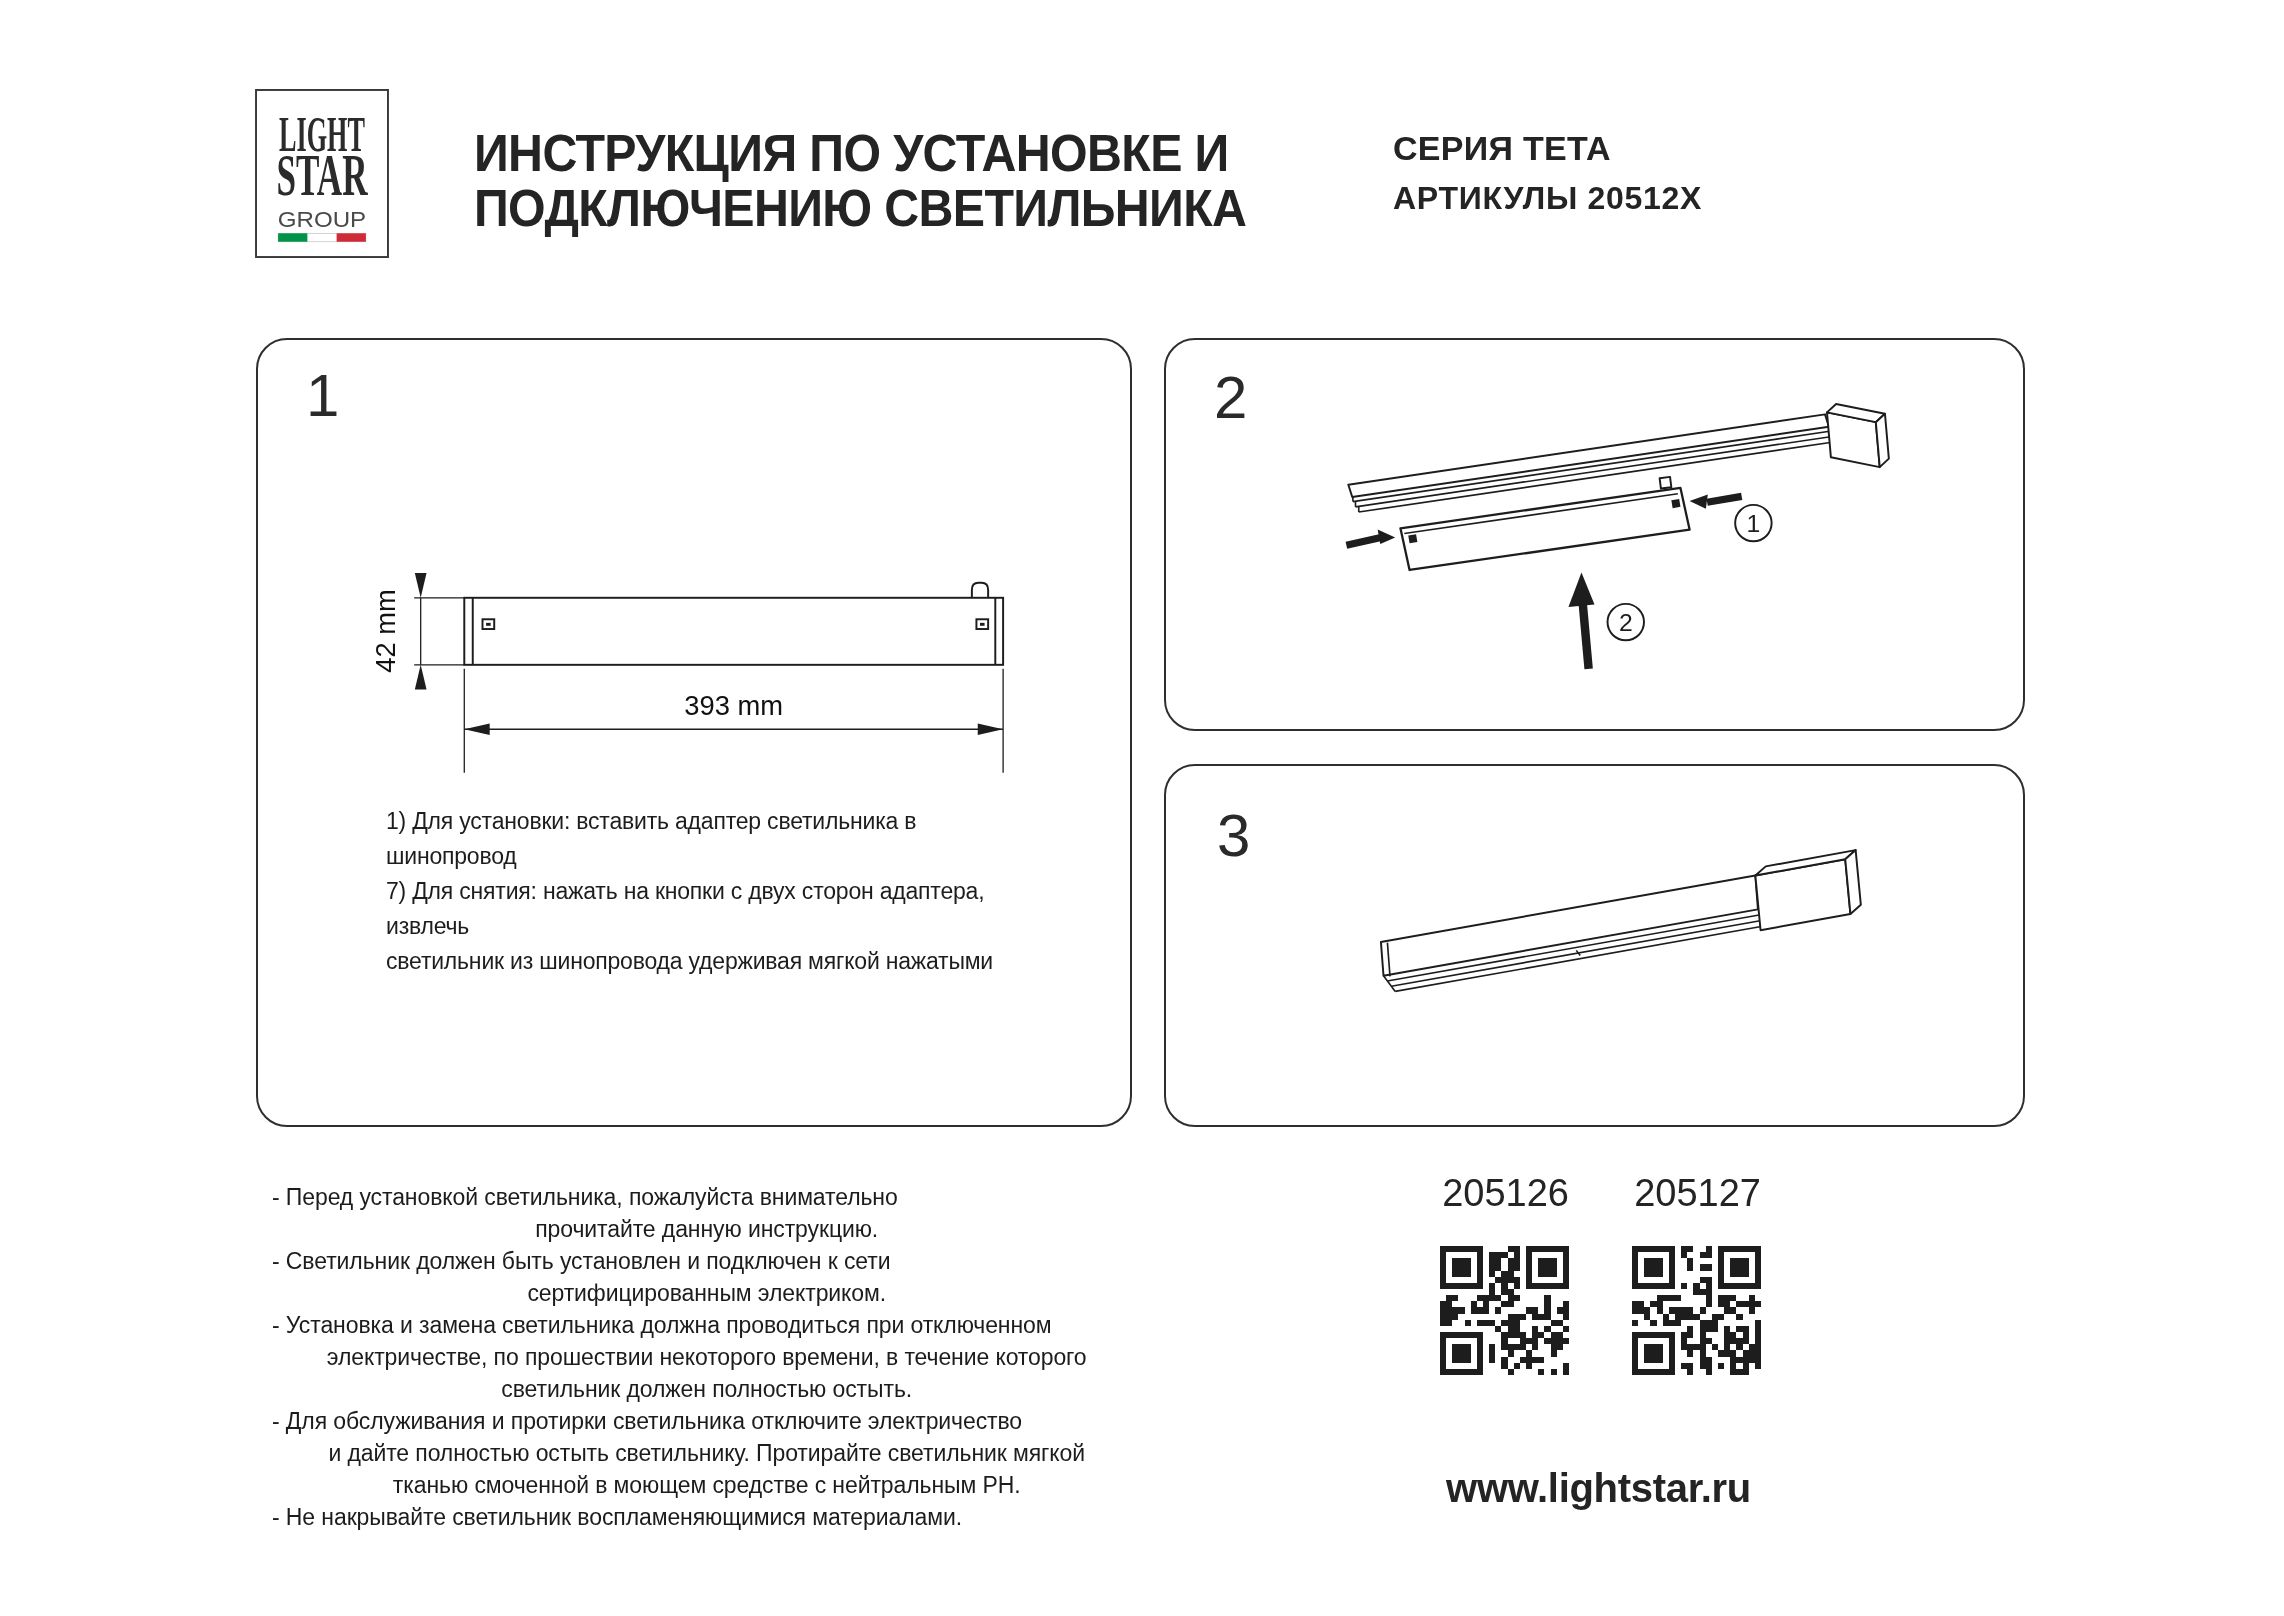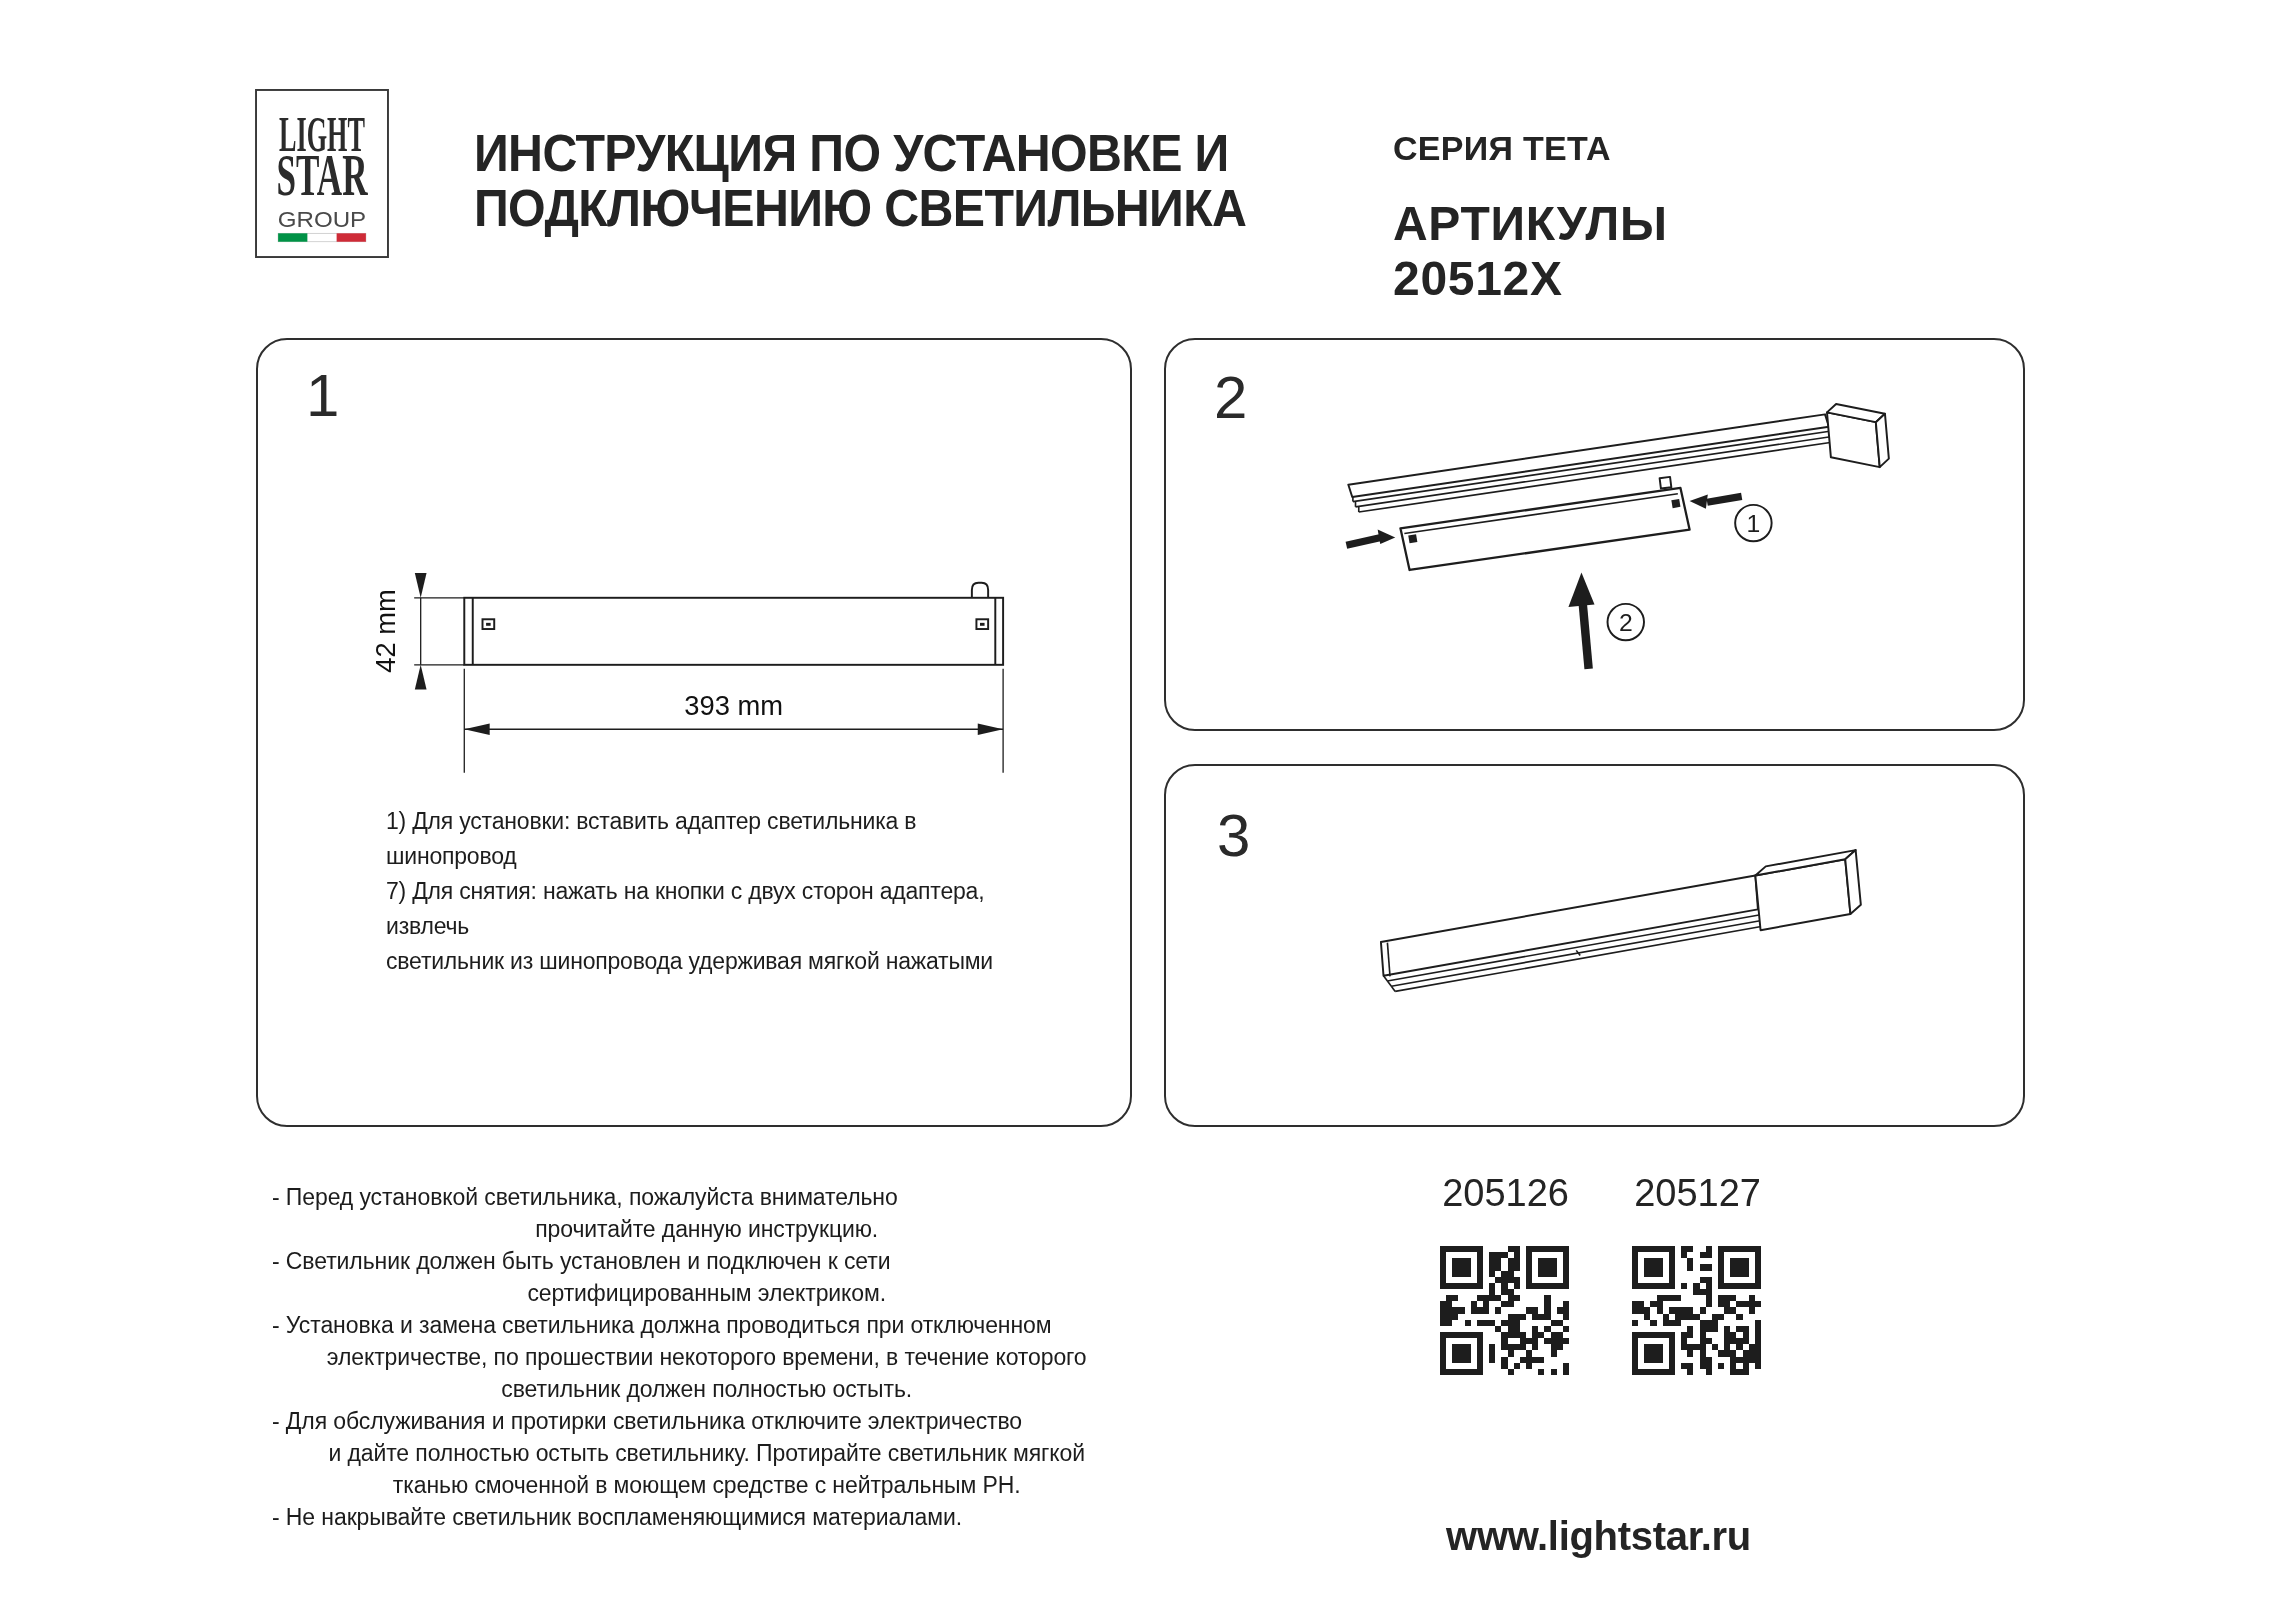--- a/index.html
+++ b/index.html
@@ -15,21 +15,21 @@
   .logo-word2{font-size:92px;}
   .logo-word3{font-family:"Liberation Sans",sans-serif;font-size:34px;fill:#4a4a4a;}
 
   .title{
     position:absolute;left:474px;top:126px;font-size:52px;font-weight:700;
     line-height:55px;white-space:nowrap;transform:scaleX(0.93);transform-origin:left top;
     letter-spacing:-0.7px;color:#242424;
   }
   .series-block{position:absolute;left:1393px;top:129px;width:391px;color:#242424;}
   .series-line1{font-size:34px;font-weight:700;letter-spacing:0.3px;}
-  .series-line2{font-size:48px;font-weight:700;margin-top:28px;letter-spacing:0.7px;}
+  .series-line2{font-size:32px;font-weight:700;margin-top:12px;letter-spacing:0.7px;}
 
   
   .panel{position:absolute;border:2px solid #2e2e2e;border-radius:31px;background:#fff;}
   #panel-1{left:256px;top:338px;width:872px;height:785px;}
   #panel-2{left:1164px;top:338px;width:857px;height:389px;}
   #panel-3{left:1164px;top:764px;width:857px;height:359px;}
   .panel-num{position:absolute;font-size:60px;font-weight:400;color:#2a2a2a;line-height:1;}
   #panel-1 .panel-num{left:48px;top:26px;}
   #panel-2 .panel-num{left:48px;top:28px;}
   #panel-3 .panel-num{left:51px;top:40px;}
@@ -52,21 +52,21 @@
 
   
   .qr-label{position:absolute;width:129px;text-align:right;font-size:38px;color:#242424;top:1172px;}
   #qr1-label{left:1440px;}
   #qr2-label{left:1632px;}
   .qr-svg{position:absolute;top:1246px;width:129px;height:129px;shape-rendering:crispEdges;}
   #qr1{left:1440px;}
   #qr2{left:1632px;}
   .website{
     position:absolute;left:1403px;top:1466px;width:391px;text-align:center;
-    font-size:40px;font-weight:700;color:#242424;letter-spacing:-0.3px;margin-top:48px;
+    font-size:40px;font-weight:700;color:#242424;letter-spacing:-0.3px;
   }
 
   svg text{user-select:none;}
 </style>
 </head>
 <body>
 
 <svg class="logo-svg" viewBox="0 0 206 260">
   <rect x="1.5" y="1.5" width="203" height="257" fill="#ffffff" stroke="#3a3a3a" stroke-width="3"></rect>
   <text class="logo-word-serif logo-word1" x="103" y="96" text-anchor="middle" textLength="132" lengthAdjust="spacingAndGlyphs">LIGHT</text>

